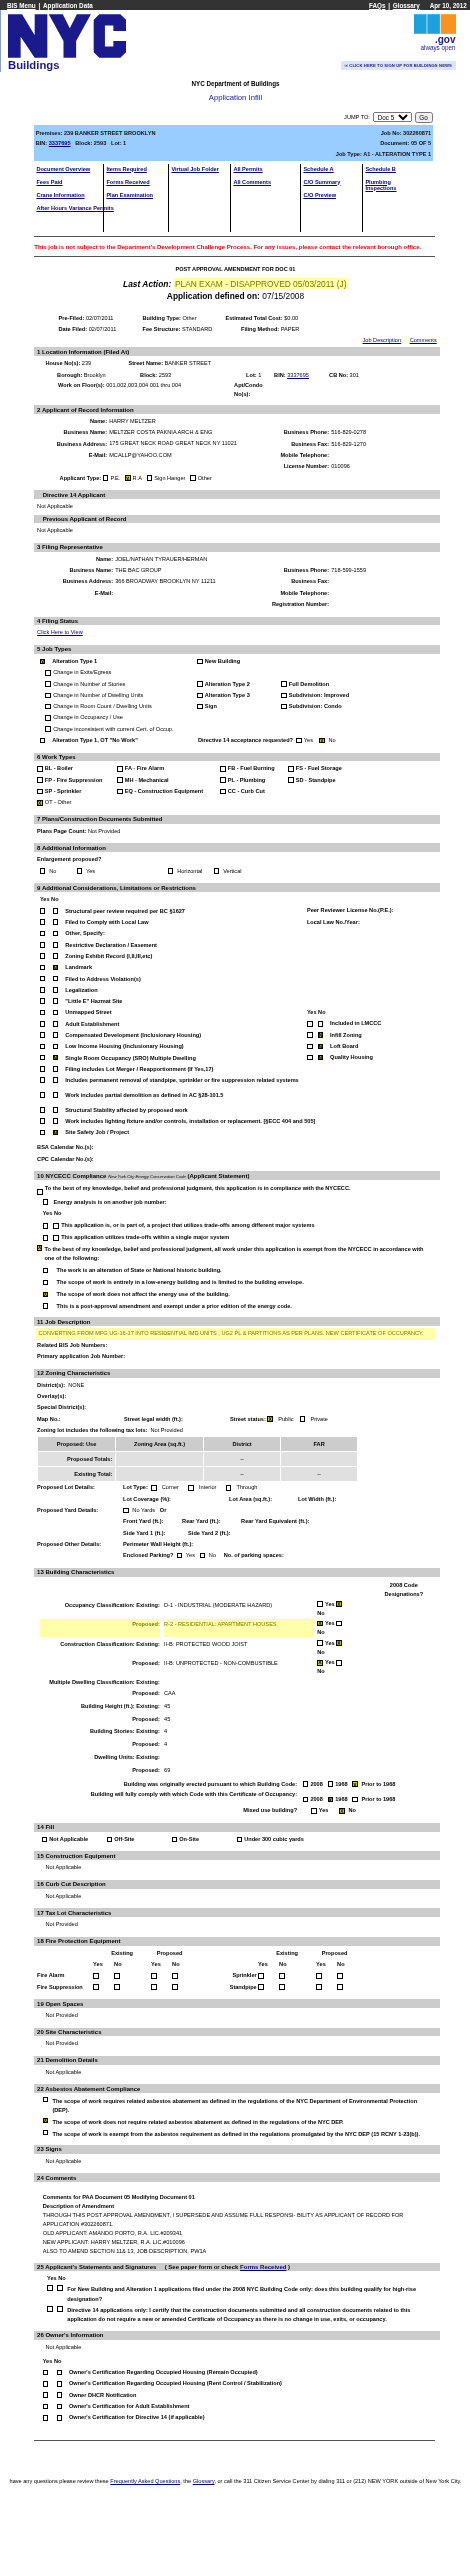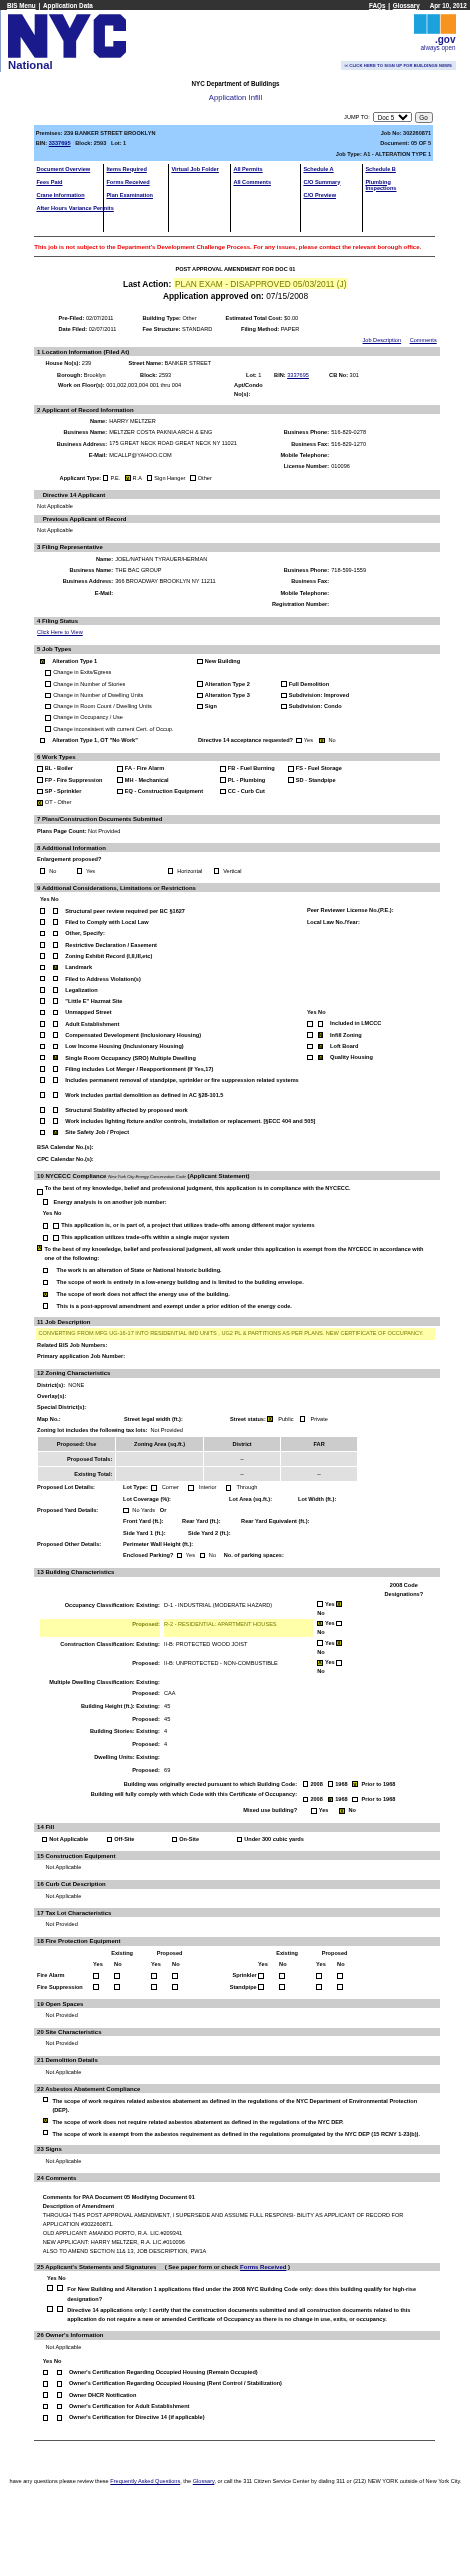--- a/index.html
+++ b/index.html
@@ -28,21 +28,21 @@
   .premises .row { display: flex; justify-content: space-between; height: 10.6px; align-items: center; }
   .premises a { color: #000080; }
   .navgrid { display: grid; grid-template-columns: 70px 65px 62px 70px 62px 49px; margin-left: 2.8px; margin-top: 2.8px; font-size: 5.6px; font-weight: bold; }
   .navgrid .col { border-right: 0.7px solid #000; padding: 1.4px 2.1px; min-height: 68px; }
   .navgrid .col:last-child { border-right: none; }
   .navgrid a { display: block; margin-bottom: 7px; color: #000080; }
   hr.divider { border: none; border-top: 0.7px solid #555; margin: 4.2px 0 5.6px 2.8px; width: 401px; }
   .warning { color: #e00; font-weight: bold; font-size: 6px; line-height: 9.1px; padding-left: 2.8px; }
   .paa { text-align: center; font-weight: bold; font-size: 5.6px; margin-top: 8.4px; }
   .lastaction { text-align: center; font-size: 8.4px; margin-top: 7px; }
-  .lastaction b { font-weight: bold; }
+  .lastaction b { font-weight: bold; font-style: italic; }
   .hl { background: #ffffaa; color: #7a7a00; padding: 0.7px 1.4px; }
   .approved { text-align: center; font-size: 8.4px; margin-top: 2.8px; }
   .filedinfo { margin-top: 14px; display: grid; grid-template-columns: 84px 83px 99px; row-gap: 4.2px; margin-left: 27px; font-size: 5.6px; }
   .filedinfo b { font-weight: bold; }
   .jobdesc-links { text-align: right; font-size: 5.6px; margin-top: 5.6px; margin-right: 2.8px; }
   .jobdesc-links a { margin-left: 7px; }
   .sec { background: #cccccc; font-weight: bold; font-size: 6px; padding: 1.4px 2.8px; margin-top: 4.2px; margin-left: 2.8px; }
   .body { padding: 2.1px 5.6px; font-size: 5.6px; line-height: 11.3px; }
   .lbl { font-weight: bold; }
   .cb { display: inline-block; width: 5.6px; height: 5.6px; border: 0.7px solid #000; vertical-align: middle; margin-right: 2.1px; background: #fff; }
@@ -75,21 +75,21 @@
 </div>
 
 <div class="header">
   <svg class="nyc-logo" viewBox="0 0 168 62">
     <g fill="#1a1a8c">
       <path d="M0 0h20l18 30V0h18v62H38L18 32v30H0z"></path>
       <path d="M58 0h20l10 20 10-20h20L97 38v24H79V38z"></path>
       <path d="M122 8l8-8h30l8 8v16h-18v-8h-12v30h12v-8h18v16l-8 8h-30l-8-8z"></path>
     </g>
   </svg>
-  <div class="buildings">National</div>
+  <div class="buildings">Buildings</div>
   <div class="nycgov">
     <svg width="42" height="20" viewBox="0 0 60 28">
       <rect x="0" y="0" width="18" height="28" fill="#1ba1dc"></rect>
       <rect x="19" y="0" width="18" height="28" fill="#1ba1dc"></rect>
       <rect x="38" y="0" width="22" height="28" fill="#f7941d"></rect>
     </svg>
     <div class="gov">.gov</div>
     <div class="ao">always open</div>
   </div>
   <div class="signup">
@@ -153,21 +153,21 @@
       <a href="#">Plumbing Inspections</a>
     </div>
   </div>
 
   <hr class="divider">
   <div class="warning">This job is not subject to the Department's Development Challenge Process. For any issues, please contact the relevant borough office.</div>
   <hr class="divider">
 
   <div class="paa">POST APPROVAL AMENDMENT FOR DOC 01</div>
   <div class="lastaction"><b>Last Action:</b> <span class="hl">PLAN EXAM - DISAPPROVED 05/03/2011 (J)</span></div>
-  <div class="approved"><b>Application approved on:</b> <span>07/15/2008</span></div>
+  <div class="approved"><b>Application defined on:</b> <span>07/15/2008</span></div>
 
   <div class="filedinfo">
     <div><b>Pre-Filed:</b> <span>02/07/2011</span></div>
     <div><b>Building Type:</b> <span>Other</span></div>
     <div><b>Estimated Total Cost:</b> <span>$0.00</span></div>
     <div><b>Date Filed:</b> <span>02/07/2011</span></div>
     <div><b>Fee Structure:</b> <span>STANDARD</span></div>
     <div style="padding-left:15.5px"><b>Filing Method:</b> <span>PAPER</span></div>
   </div>
 

